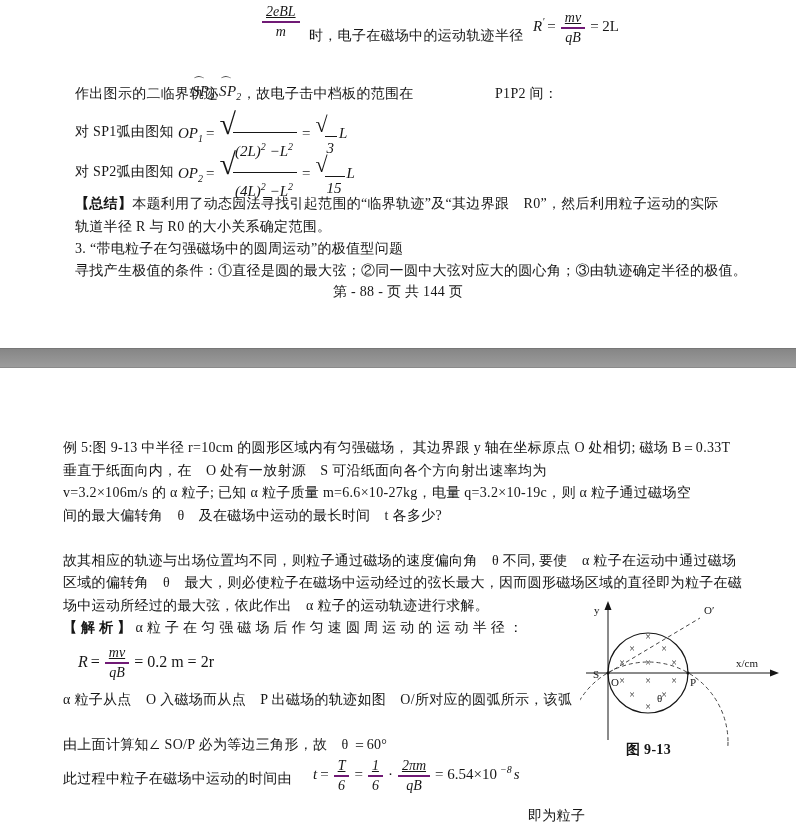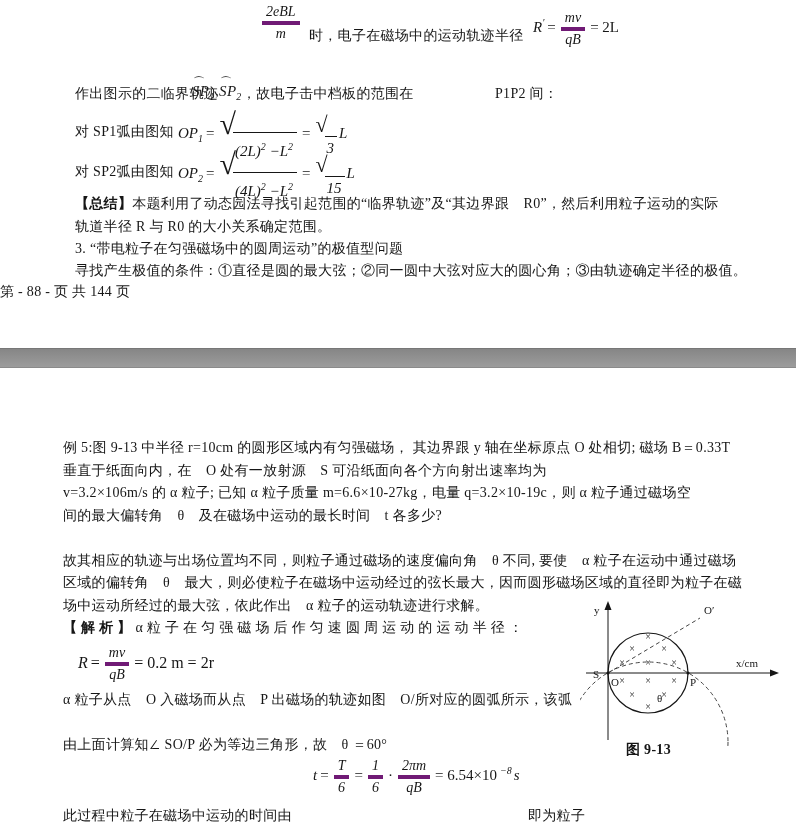--- a/index.html
+++ b/index.html
@@ -2,31 +2,31 @@
 <html><head>
 <meta charset="utf-8">
 <style>
   * { margin:0; padding:0; box-sizing:border-box; }
   html,body { background:#ffffff; }
   body { width:796px; height:836px; font-family:"Liberation Serif", serif; }
   .canvas { position:relative; width:796px; height:836px; background:#ffffff; overflow:hidden; color:#161616; }
 
   .ln { position:absolute; white-space:nowrap; font-size:14px; line-height:19px; letter-spacing:0.3px; }
   .b { font-weight:bold; }
-  .center { left:0; width:796px; text-align:left; }
+  .center { left:0; width:796px; text-align:center; }
 
   .gap-band { position:absolute; left:0; width:796px; height:20px;
               background:linear-gradient(#868686, #9c9c9c); border-top:1px solid #777; border-bottom:1px solid #8a8a8a; }
 
   
   .fml { position:absolute; white-space:nowrap; font-family:"Liberation Serif", serif;
          font-style:italic; font-size:15px; }
   .mop { font-style:normal; padding:0 3px; }
   .frac { display:inline-block; vertical-align:middle; text-align:center; margin:0 2px; font-size:14px; }
-  .frac .num { display:block; padding:0 4px 1px; border-bottom:4px solid #701a75; line-height:16px; }
+  .frac .num { display:block; padding:0 4px 1px; border-bottom:2px solid #701a75; line-height:16px;text-decoration:underline; }
   .frac .den { display:block; padding:1px 4px 0; line-height:16px; }
   .sqrt { display:inline-flex; vertical-align:middle; align-items:flex-start; margin:0 2px; }
   .sqrt .radsym { font-style:normal; font-size:30px; line-height:28px; margin-right:-3px; }
   .sqrt .radcand { border-top:1.5px solid #161616; padding:6px 4px 0 2px; line-height:16px;margin-top:22px; }
   .sqrt.small .radsym { font-size:22px; line-height:21px; }
   .sqrt.small .radcand { padding:3px 3px 0 2px; }
   sup, sub { font-size:10px; letter-spacing:0; }
 
   .arcitem { position:relative; display:inline-block; font-family:"Liberation Serif", serif;
              font-style:italic; font-size:15px; margin-right:1px; }
@@ -91,21 +91,21 @@
 
   <span class="ln" style="left:63px;top:618px"><span class="b">【 解 析 】</span><span> α 粒 子 在 匀 强 磁 场 后 作 匀 速 圆 周 运 动 的 运 动 半 径 ：</span></span>
 
   <span class="fml" style="left:78px;top:645px;font-size:16px"><span>R</span><span class="mop">=</span><span class="frac"><span class="num">mv</span><span class="den">qB</span></span><span class="mop">= 0.2 m = 2r</span></span>
 
   <span class="ln" style="left:63px;top:690px">α 粒子从点　O 入磁场而从点　P 出磁场的轨迹如图　O/所对应的圆弧所示，该弧</span>
   <span class="ln" style="left:63px;top:735px">由上面计算知∠ SO/P 必为等边三角形，故　θ ＝60°</span>
 
   <span class="fml" style="left:313px;top:758px"><span>t</span><span class="mop">=</span><span class="frac"><span class="num">T</span><span class="den">6</span></span><span class="mop">=</span><span class="frac"><span class="num">1</span><span class="den">6</span></span><span class="mop">·</span><span class="frac"><span class="num">2πm</span><span class="den">qB</span></span><span class="mop">= 6.54×10</span><sup>−8</sup><span style="margin-left:2px">s</span></span>
 
-  <span class="ln" style="left:63px;top:806px">此过程中粒子在磁场中运动的时间由</span>
+  <span class="ln" style="left:63px;top:769px">此过程中粒子在磁场中运动的时间由</span>
   <span class="ln" style="left:528px;top:806px">即为粒子</span>
 
   <svg style="position:absolute;left:580px;top:598px" width="205" height="148" viewBox="0 0 205 148">
 
     <circle cx="68" cy="144" r="80" fill="none" stroke="#444" stroke-width="1" stroke-dasharray="4 3"></circle>
 
     <line x1="28" y1="75" x2="120" y2="20" stroke="#444" stroke-width="1" stroke-dasharray="4 3"></line>
 
     <circle cx="68" cy="75" r="40" fill="none" stroke="#161616" stroke-width="1.2"></circle>
 

